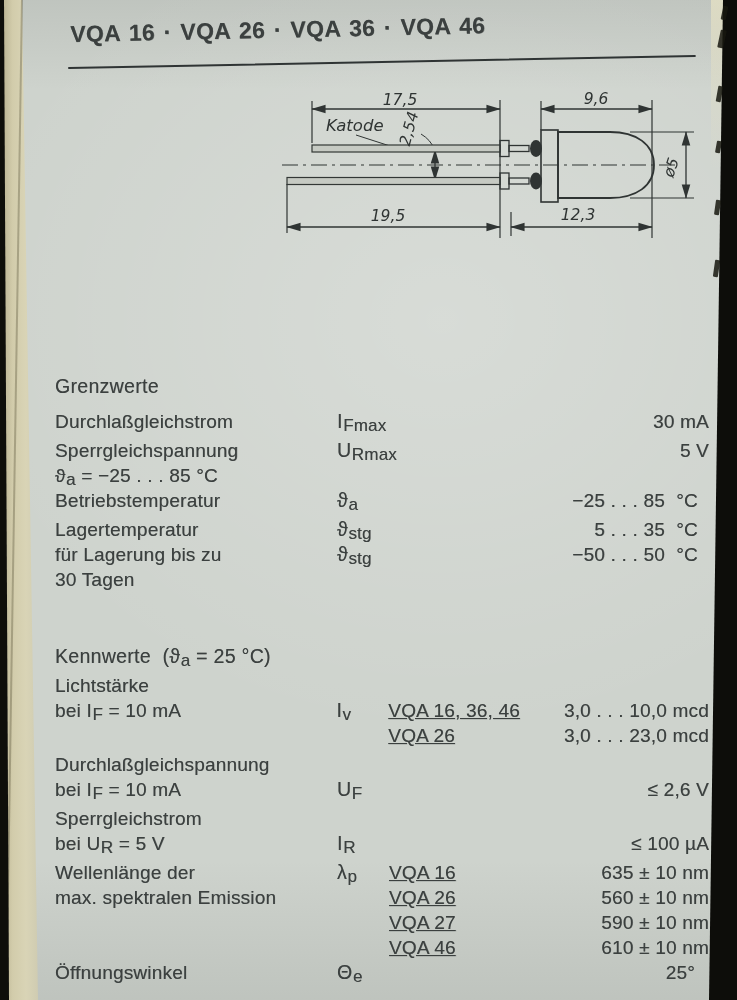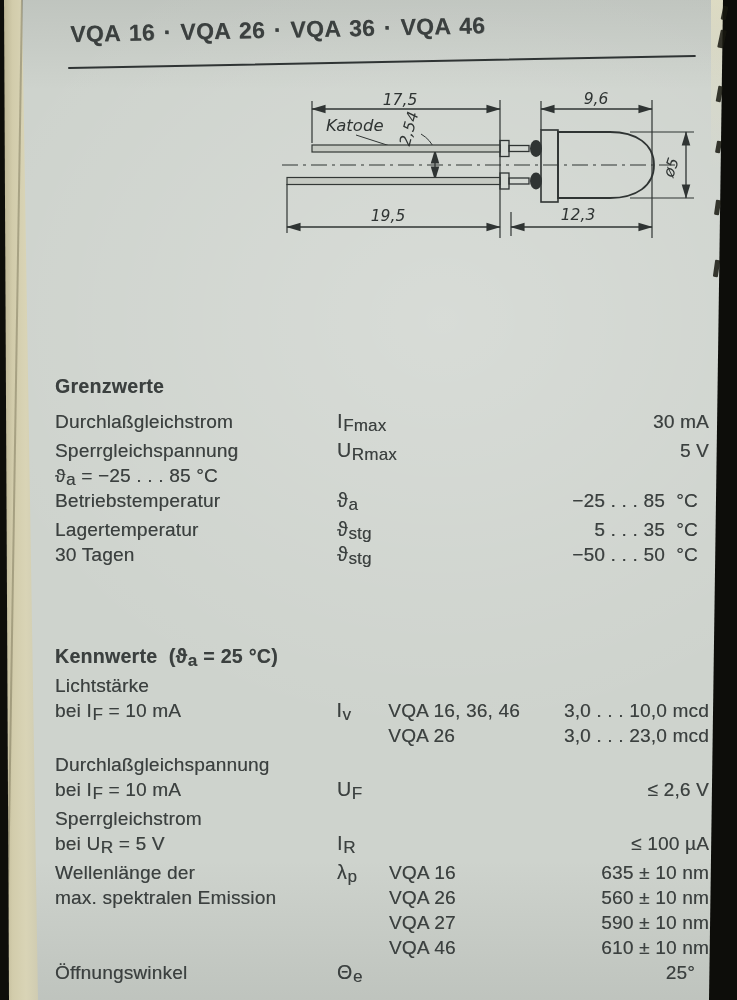--- a/index.html
+++ b/index.html
@@ -32,27 +32,27 @@
   .title{position:absolute;left:70px;top:21px;font-size:23px;font-weight:bold;
     letter-spacing:0.3px;word-spacing:2px;transform:rotate(-1.2deg);transform-origin:left top;
     white-space:nowrap;}
   .rule{position:absolute;left:68px;top:67px;width:628px;height:2.2px;background:#2f3434;
     border-radius:2px;transform:rotate(-1.1deg);transform-origin:left center;}
 
   
   .sec{position:absolute;left:55px;right:28px;}
   #grenz{top:374px;}
   #kenn{top:644px;}
-  .heading{font-size:19.5px;font-weight:bold;letter-spacing:0.3px;line-height:25px;margin:0 0 10px 0;}
+  .heading{font-size:19.5px;font-weight:normal;letter-spacing:0.3px;line-height:25px;margin:0 0 10px 0;}
   #kenn .heading{margin-bottom:4px;}
   .row{display:flex;font-size:19px;line-height:25px;margin-bottom:4px;letter-spacing:0.2px;}
   .row.mb0{margin-bottom:0;}
   .c-label{width:282px;}
   .c-sym{width:52px;font-size:19.5px;}
-  .c-dev{width:176px;white-space:nowrap;}
+  .c-dev{width:176px;white-space:nowrap;text-decoration:underline;}
   .c-val{flex:1;text-align:right;white-space:nowrap;}
   .a2 .c-sym,.a2 .c-dev,.a2 .c-val{padding-top:25px;}
   sub{font-size:17px;line-height:1;position:relative;top:3px;vertical-align:baseline;margin-left:0.5px;}
   .unit{display:inline-block;width:44px;text-align:center;}
   .val-ind{padding-right:14px;}
 
   
   .drawing{position:absolute;left:278px;top:88px;}
   .dimtext{font:italic 15.5px "DejaVu Sans",sans-serif;fill:#2f3433;}
   .kattext{font:italic 16.5px "DejaVu Sans",sans-serif;fill:#2f3433;}
@@ -140,20 +140,21 @@
         <div class="c-label">
           <div>Betriebstemperatur</div>
         </div>
         <div class="c-sym"><span>ϑ</span><sub>a</sub></div>
         <div class="c-val"><span>−25 . . . 85</span><span class="unit">°C</span></div>
       </div>
 
       <div class="row">
         <div class="c-label">
           <div>Lagertemperatur</div>
+          <div>für Lagerung bis zu</div>
           <div>30 Tagen</div>
         </div>
         <div class="c-sym">
           <div><span>ϑ</span><sub>stg</sub></div>
           <div><span>ϑ</span><sub>stg</sub></div>
         </div>
         <div class="c-val">
           <div><span>5 . . . 35</span><span class="unit">°C</span></div>
           <div><span>−50 . . . 50</span><span class="unit">°C</span></div>
         </div>

